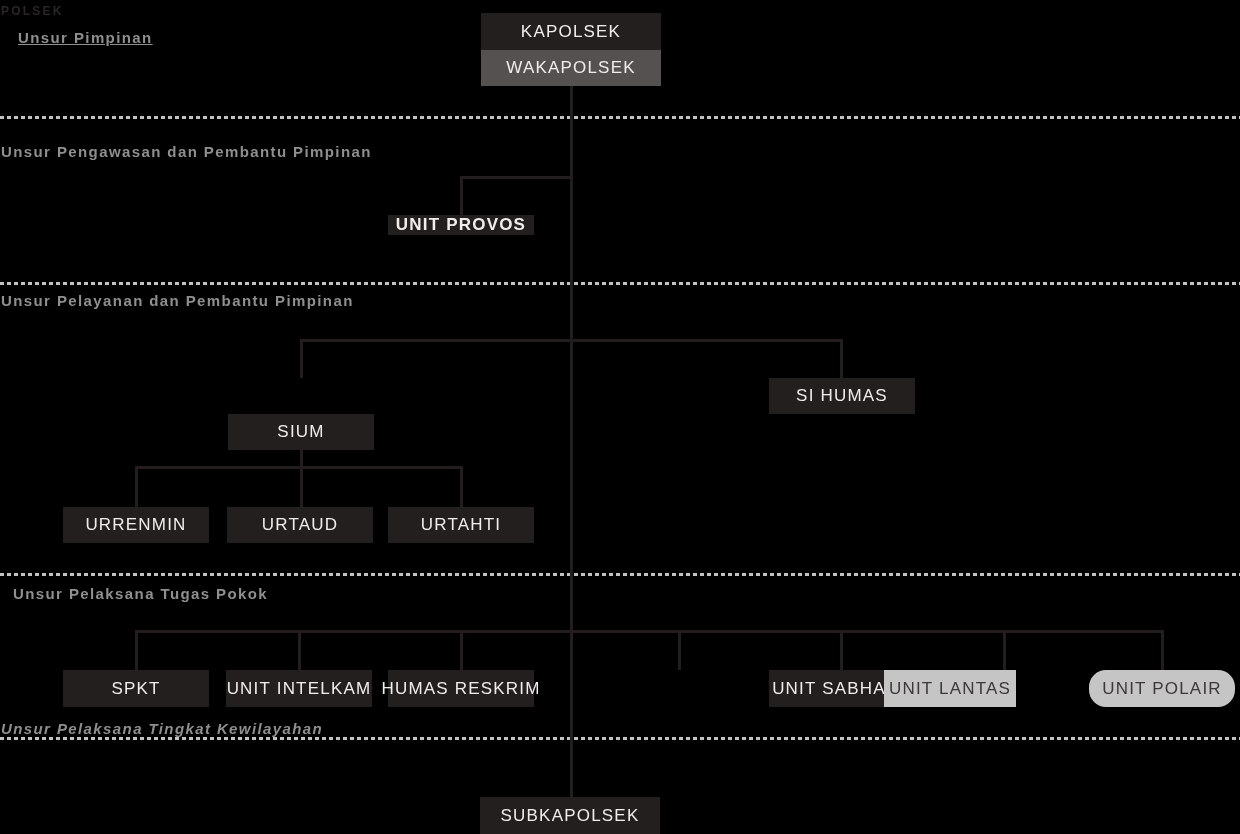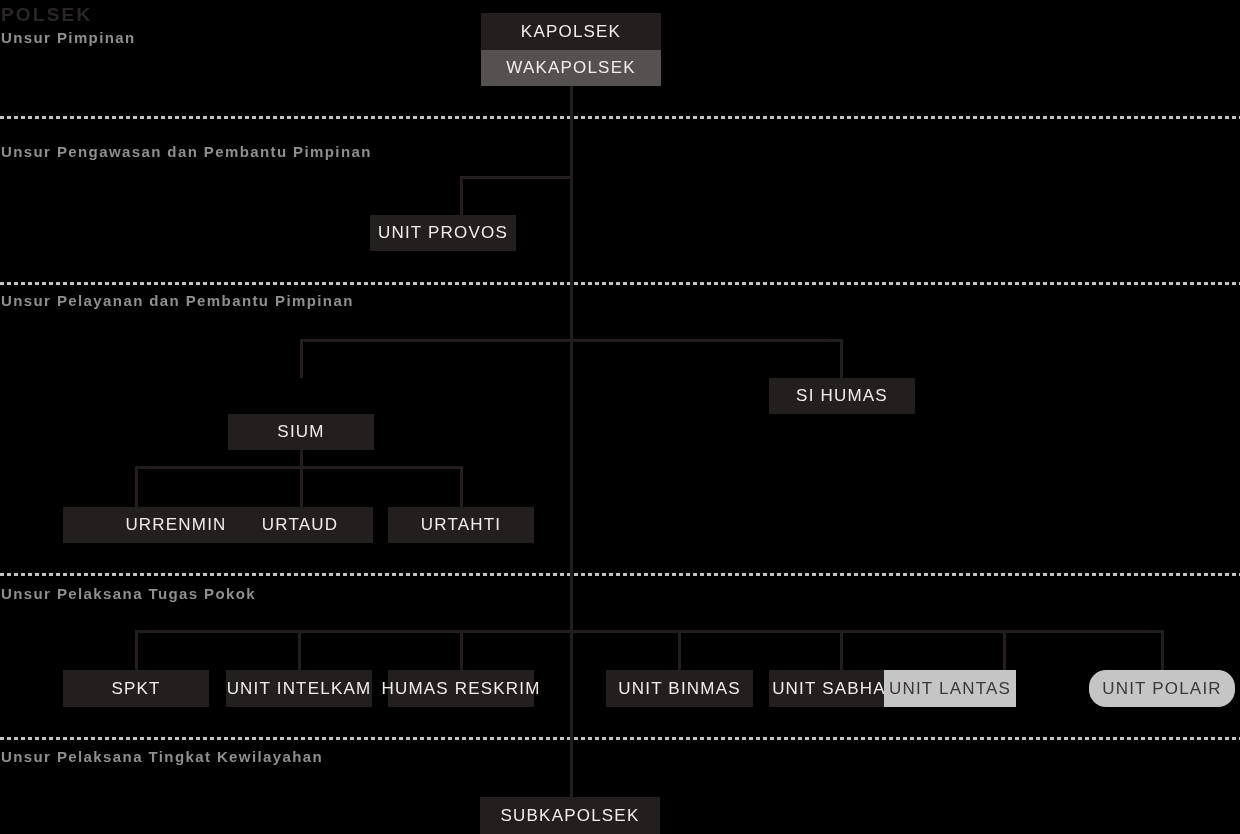--- a/index.html
+++ b/index.html
@@ -9,21 +9,21 @@
     height: 834px;
     background: var(--background, #000);
     overflow: hidden;
     font-family: "Liberation Sans", "DejaVu Sans", sans-serif;
   }
 
   
   .chart-title {
     position: absolute;
     font-weight: bold;
-    font-size: 19px;
+    font-size: 12px;
     letter-spacing: 2.2px;
     color: var(--title-color, #2b2526);
     white-space: nowrap;
   }
   .section-label {
     position: absolute;
     font-weight: bold;
     font-size: 15px;
     letter-spacing: 1.4px;
     color: var(--section-label, #8f8f8f);
@@ -67,25 +67,25 @@
   .node.v-dark  { background: var(--box-dark, #241f1f);  color: var(--box-text-light, #f0edeb); }
   .node.v-gray  { background: var(--box-gray, #565151);  color: var(--box-text-light, #f0edeb); }
   .node.v-light { background: var(--box-light, #c6c5c5); color: var(--box-text-dark, #3c3838); }
 </style>
 </head>
 <body>
 
 <div id="stage">
 
   <div class="chart-title" style="left:1px; top:4px;">POLSEK</div>
-  <div class="section-label" style="left:1px; top:29px;">Unsur Pimpinan</div>
+  <div class="section-label" style="left:18px; top:29px;text-decoration:underline;">Unsur Pimpinan</div>
   <div class="section-label" style="left:1px; top:127px;margin-top:16px;">Unsur Pengawasan dan Pembantu Pimpinan</div>
   <div class="section-label" style="left:1px; top:292px;">Unsur Pelayanan dan Pembantu Pimpinan</div>
-  <div class="section-label" style="left:1px; top:585px;">Unsur Pelaksana Tugas Pokok</div>
-  <div class="section-label" style="left:1px; top:748px;">Unsur Pelaksana Tingkat Kewilayahan</div>
+  <div class="section-label" style="left:1px; top:585px;padding-left:12px;">Unsur Pelaksana Tugas Pokok</div>
+  <div class="section-label" style="left:1px; top:720px;font-style:italic;">Unsur Pelaksana Tingkat Kewilayahan</div>
 
   <div class="separator" style="top:116px;"></div>
   <div class="separator" style="top:282px;"></div>
   <div class="separator" style="top:573px;"></div>
   <div class="separator" style="top:737px;"></div>
 
   <div class="c v" style="left:570px; top:86px; height:711px;"></div>
 
   <div class="c h" style="left:460px; top:176px; width:113px;"></div>
   <div class="c v" style="left:460px; top:176px; height:39px;"></div>
@@ -104,32 +104,31 @@
   <div class="c v" style="left:298px;  top:630px; height:40px;"></div>
   <div class="c v" style="left:460px;  top:630px; height:40px;"></div>
   <div class="c v" style="left:678px;  top:630px; height:40px;"></div>
   <div class="c v" style="left:840px;  top:630px; height:40px;"></div>
   <div class="c v" style="left:1003px; top:630px; height:40px;"></div>
   <div class="c v" style="left:1161px; top:630px; height:40px;"></div>
 
   <div class="node v-dark" style="left:481px; top:13px;  width:180px; height:37px;">KAPOLSEK</div>
   <div class="node v-gray" style="left:481px; top:50px;  width:180px; height:36px;">WAKAPOLSEK</div>
 
-  <div class="node v-dark" style="left:370px; top:215px; width:146px; height:36px;">UNIT PROVOS</div>
+  <div class="node v-dark" style="left:388px; top:215px; width:146px; height:20px;font-weight:bold;">UNIT PROVOS</div>
 
   <div class="node v-dark" style="left:228px; top:378px; width:146px; height:36px;margin-top:36px;">SIUM</div>
   <div class="node v-dark" style="left:769px; top:378px; width:146px; height:36px;">SI HUMAS</div>
 
-  <div class="node v-dark" style="left:63px;  top:507px; width:146px; height:36px;padding-left:40px;">URRENMIN</div>
+  <div class="node v-dark" style="left:63px;  top:507px; width:146px; height:36px;">URRENMIN</div>
   <div class="node v-dark" style="left:227px; top:507px; width:146px; height:36px;">URTAUD</div>
   <div class="node v-dark" style="left:388px; top:507px; width:146px; height:36px;">URTAHTI</div>
 
   <div class="node v-dark" style="left:63px;   top:670px; width:146px; height:37px;">SPKT</div>
   <div class="node v-dark" style="left:226px;  top:670px; width:146px; height:37px;">UNIT INTELKAM</div>
   <div class="node v-dark" style="left:388px;  top:670px; width:146px; height:37px;">HUMAS RESKRIM</div>
-  <div class="node v-dark" style="left:606px;  top:670px; width:147px; height:37px;">UNIT BINMAS</div>
   <div class="node v-dark" style="left:769px;  top:670px; width:146px; height:37px;">UNIT SABHARA</div>
   <div class="node v-light" style="left:884px;  top:670px; width:132px; height:37px;">UNIT LANTAS</div>
   <div class="node v-light" style="left:1089px; top:670px; width:146px; height:37px;border-radius:17px;">UNIT POLAIR</div>
 
   <div class="node v-dark" style="left:480px; top:797px; width:180px; height:37px;">SUBKAPOLSEK</div>
 
 </div>
 
 </body></html>

